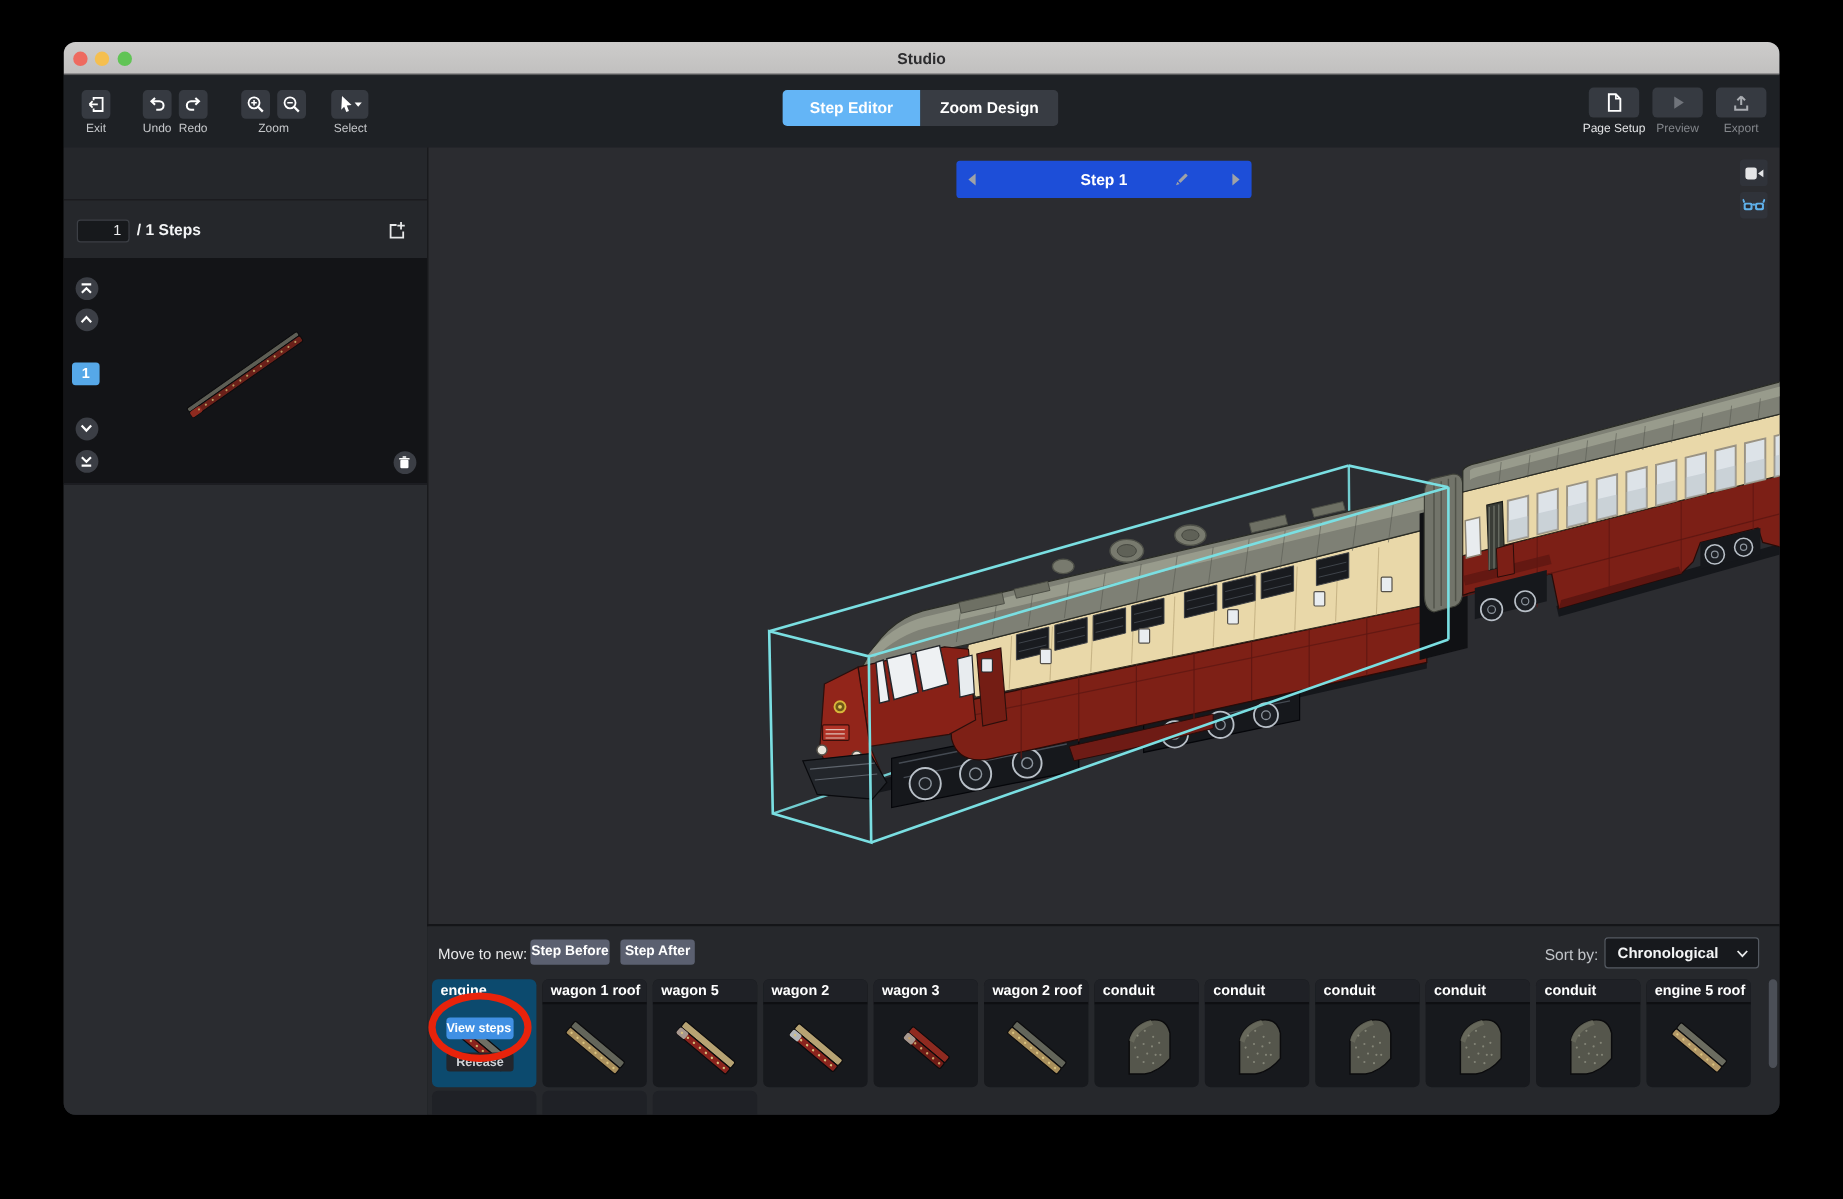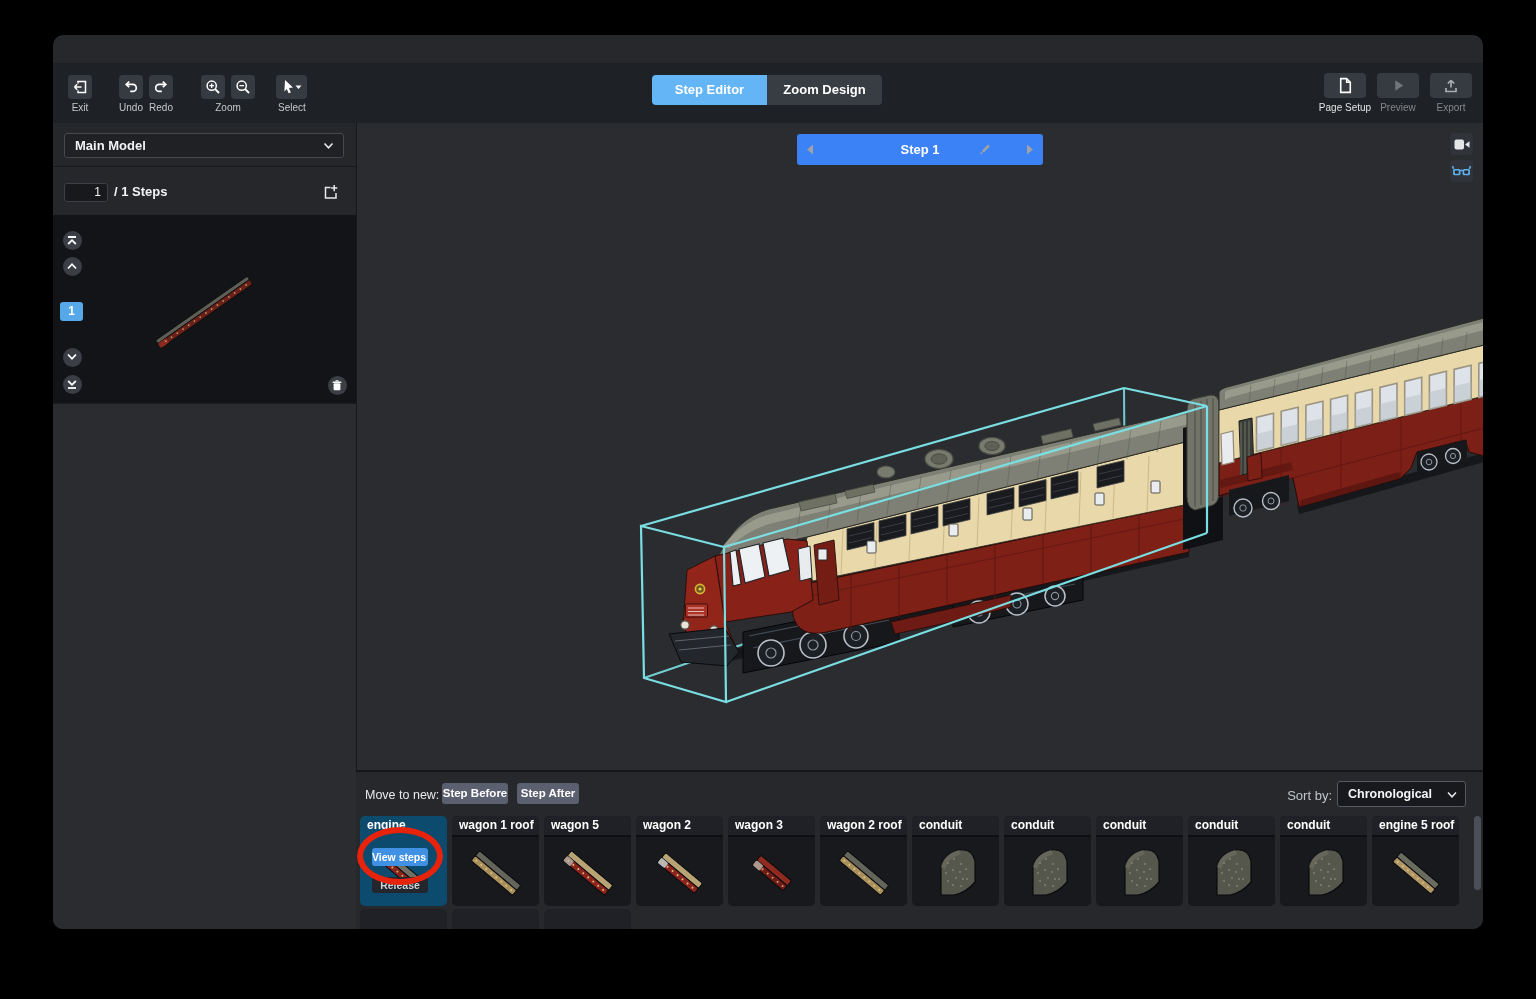--- a/index.html
+++ b/index.html
@@ -58,21 +58,21 @@
     font-weight:bold; text-align:center; line-height:19px; }
   .trash-circle { position:absolute; left:274.5px; top:160.5px; width:19px; height:19px;
     border-radius:50%; background:#3b3e45; display:flex; align-items:center; justify-content:center; }
   .lower-panel { position:absolute; left:0; top:280px; width:303px; height:526px; background:#2a2c30;
     border-top:1px solid #1a1b1e; }
 
   
   .canvas { position:absolute; left:303px; top:88px; width:1127px; height:647px;
     background:#2b2c30; border-left:1px solid #17181b; }
   .stepnav { position:absolute; left:440px; top:11px; width:246px; height:31px;
-    background:#3b82f6; border-radius:3px; }
+    background:#1d4ed8; border-radius:3px; }
   .stepnav .snt { position:absolute; left:0; right:0; top:0; height:31px; line-height:31px;
     text-align:center; color:#fff; font-size:13px; font-weight:bold; }
   .stepnav .arrow-left { position:absolute; left:9px; top:10px; }
   .stepnav .arrow-right { position:absolute; right:9px; top:10px; }
   .stepnav .pencil { position:absolute; left:180px; top:8px; }
   .viewbtn { position:absolute; left:1093px; width:23px; height:22px; background:#30333a;
     border-radius:3px; display:flex; align-items:center; justify-content:center; }
 
   
   .hdiv { position:absolute; left:303px; top:735px; width:1127px; height:2px; background:#141518; }
@@ -111,20 +111,26 @@
     border:6px solid var(--annotation-red,#e8230b); border-radius:50%; z-index:50; }
 
   svg { display:block; }
 </style>
 </head>
 <body>
 
 <div class="stage">
   <div class="window">
 
+    <div class="titlebar">
+      <span class="tl red"></span>
+      <span class="tl yellow"></span>
+      <span class="tl green"></span>
+      <div class="title">Studio</div>
+    </div>
 
     <div class="toolbar">
       <div class="tbtn" style="left:15px">
         <svg width="16" height="16" viewBox="0 0 16 16">
           <path d="M6 4.5 V2.5 H13.5 V13.5 H6 V11.5" fill="none" stroke="#fff" stroke-width="1.5"></path>
           <path d="M2.5 8 H9.5 M2.5 8 L5.2 5.3 M2.5 8 L5.2 10.7" fill="none" stroke="#fff" stroke-width="1.5"></path>
         </svg>
       </div>
       <div class="tlabel" style="left:7px;width:40px">Exit</div>
 
@@ -193,26 +199,20 @@
       <div class="abtn" style="left:1377px">
         <svg width="16" height="16" viewBox="0 0 16 16">
           <path d="M8 9.5 V2.8 M8 2.3 L4.8 5.5 M8 2.3 L11.2 5.5" stroke="#a9acb1" stroke-width="1.7" fill="none"></path>
           <path d="M3 10 V13.5 H13 V10" stroke="#a9acb1" stroke-width="1.7" fill="none"></path>
         </svg>
       </div>
       <div class="albl off" style="left:1375px;width:46px">Export</div>
     </div>
 
     <div class="left-panel">
-      <div class="model-select">
-        <span>Main Model</span>
-        <svg width="11" height="8" viewBox="0 0 11 8">
-          <path d="M1.5 1.5 L5.5 5.8 L9.5 1.5" fill="none" stroke="#e8e9ea" stroke-width="1.6"></path>
-        </svg>
-      </div>
       <div class="divA"></div>
 
       <div class="step-input">1</div>
       <div class="steps-total">/ 1 Steps</div>
       <div class="add-step">
         <svg width="17" height="17" viewBox="0 0 17 17">
           <path d="M8.5 3.5 H3.5 V14 H14 V9" fill="none" stroke="#e8e9ea" stroke-width="1.5"></path>
           <path d="M12.2 1 V7.2 M9.1 4.1 H15.3" stroke="#e8e9ea" stroke-width="1.5" fill="none"></path>
         </svg>
       </div>

